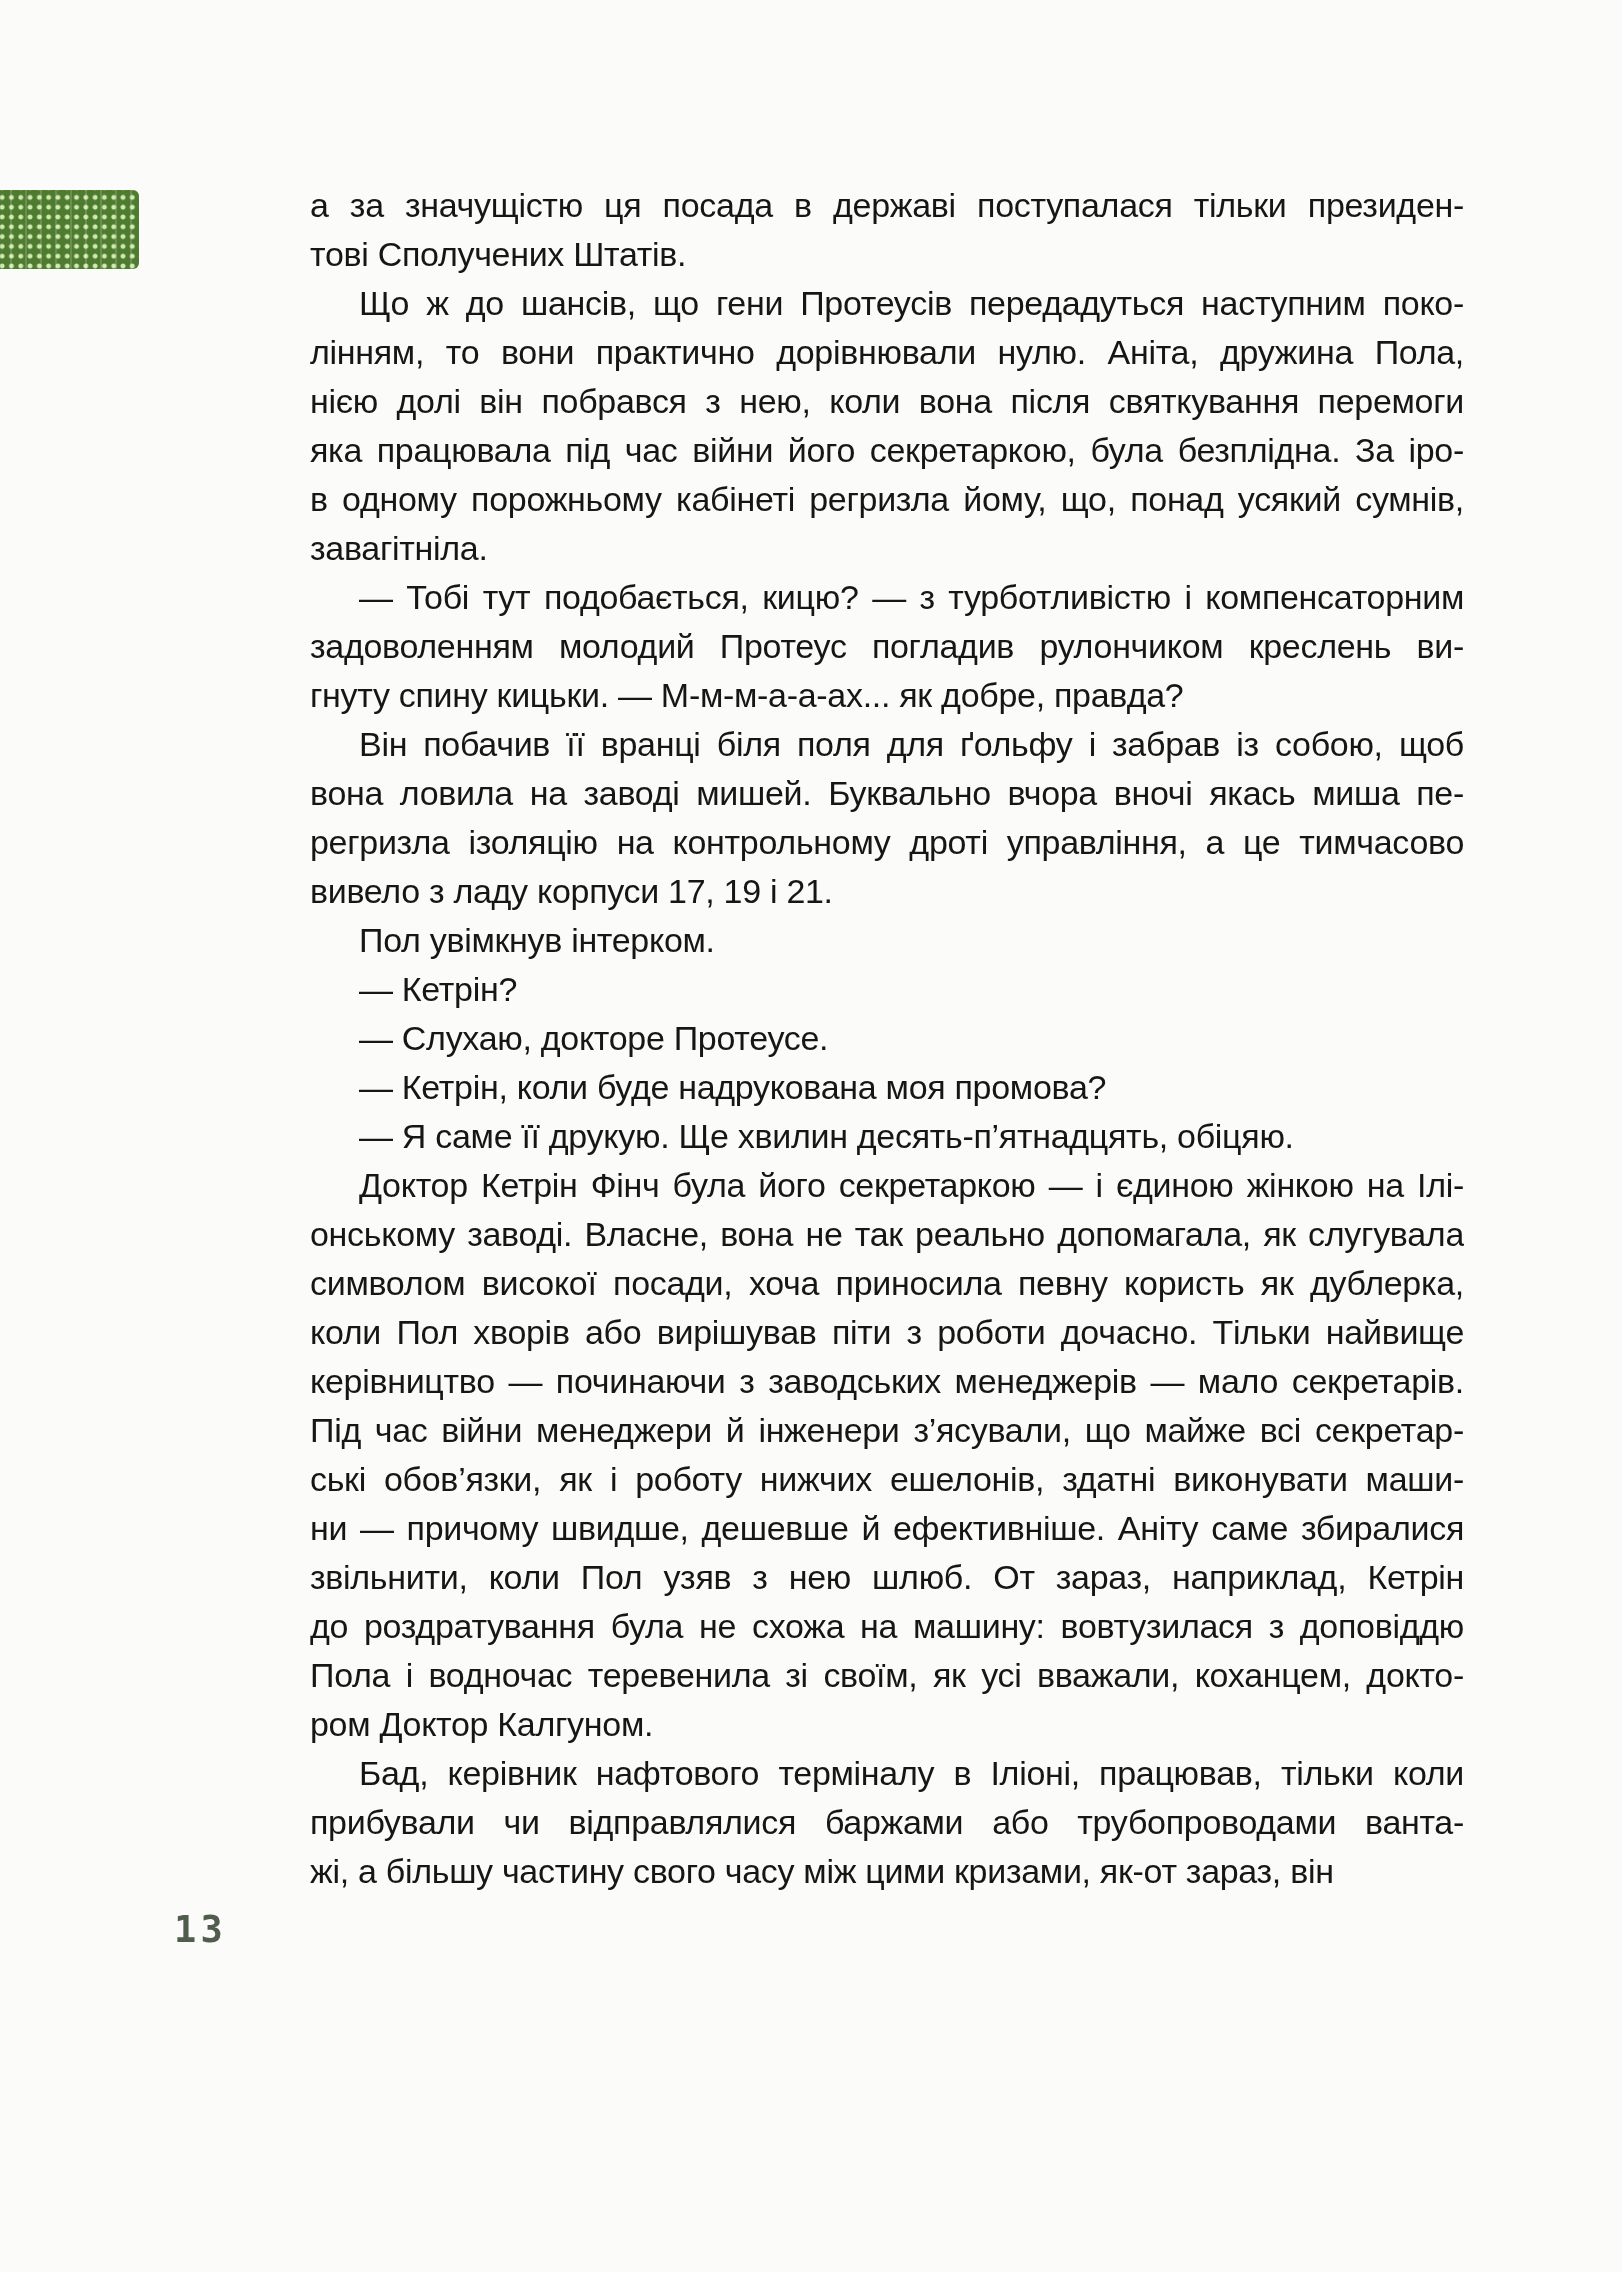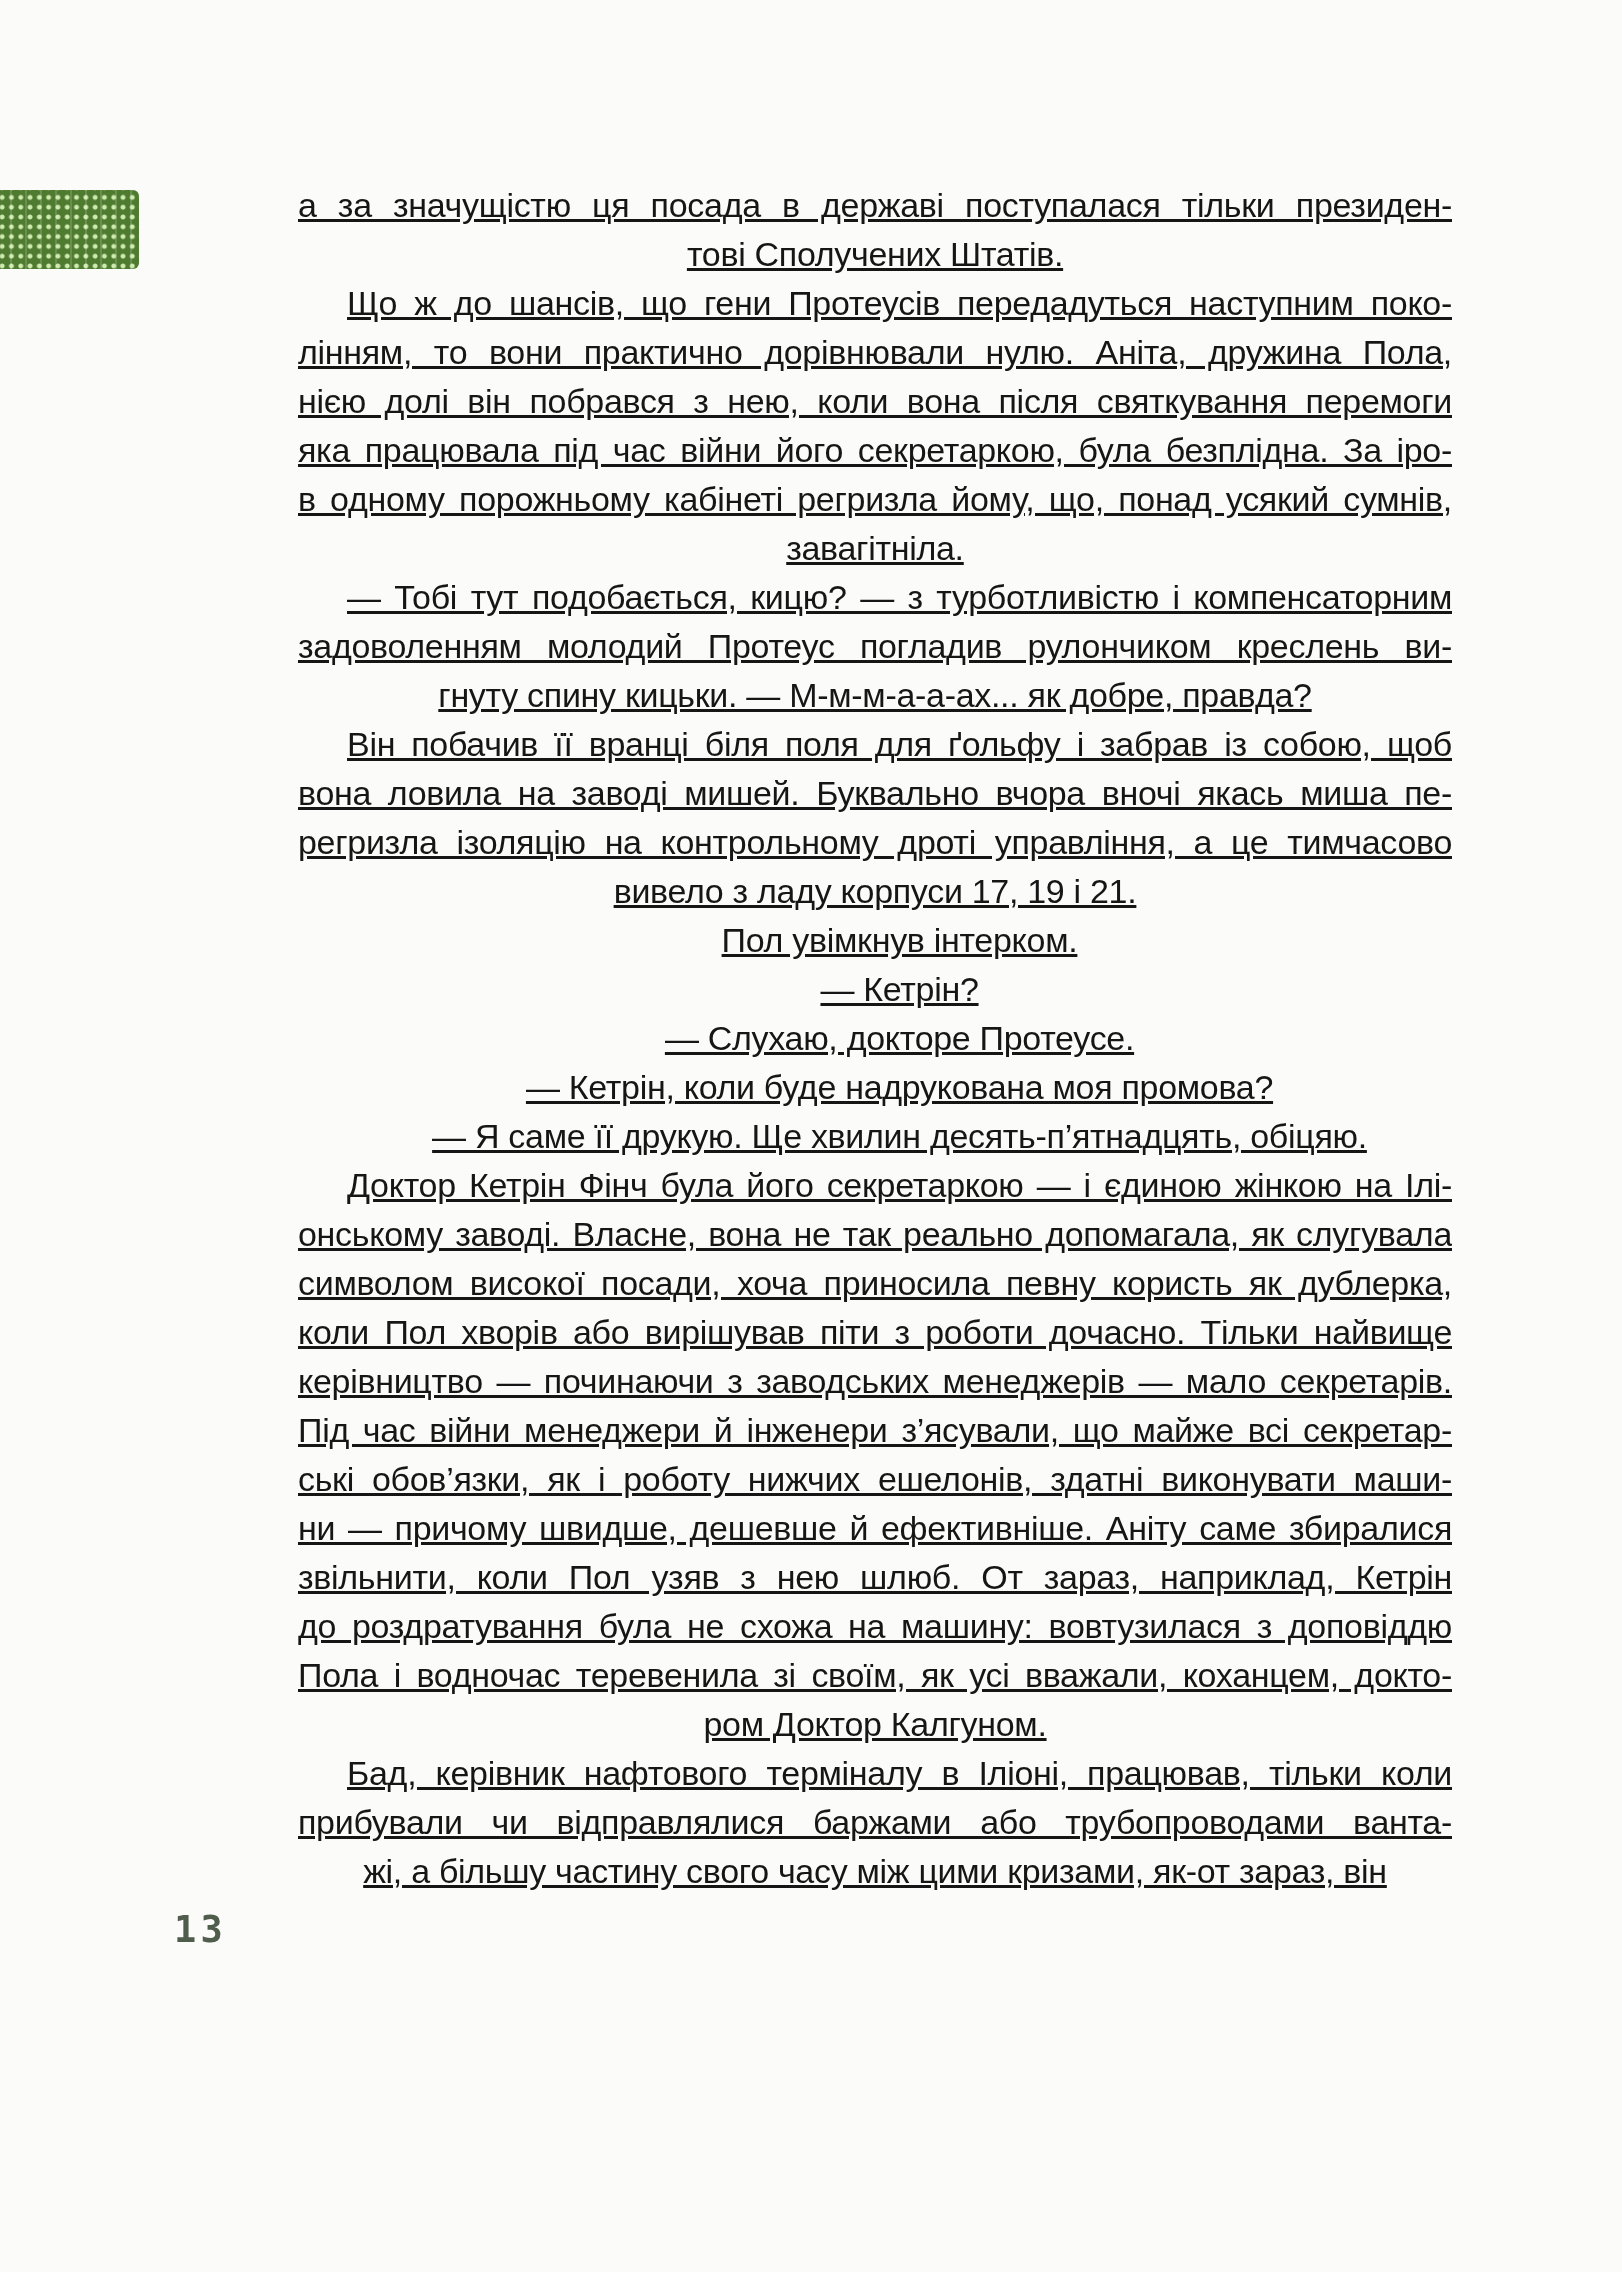--- a/index.html
+++ b/index.html
@@ -26,32 +26,31 @@
     background-image:
       repeating-linear-gradient(90deg, rgba(255,255,255,0.16) 0 1.7px, rgba(255,255,255,0) 1.7px 15px),
       radial-gradient(circle, var(--decor-dot, #cfeab0) 1.9px, rgba(0,0,0,0) 2.9px);
     background-size: auto, 9.3px 9.8px;
     background-position: 0 0, 2.5px 2.5px;
     border-radius: 6px;
   }
   
   .text-col {
     position: absolute;
-    left: 298px;
+    left: 310px;
     top: 181px;
     width: 1154px;
-    text-decoration: underline;
   }
   .para { margin: 0; padding: 0; }
   .line {
     height: 49px;
     line-height: 49px;
     font-size: 34px;
     letter-spacing: -0.3px;
-    text-align: center;
+    text-align: left;
     overflow: hidden;
     white-space: normal;
   }
   
   .line.fill {
     text-align: justify;
     text-align-last: justify;
   }
   .line.first {
     text-indent: 49px;

